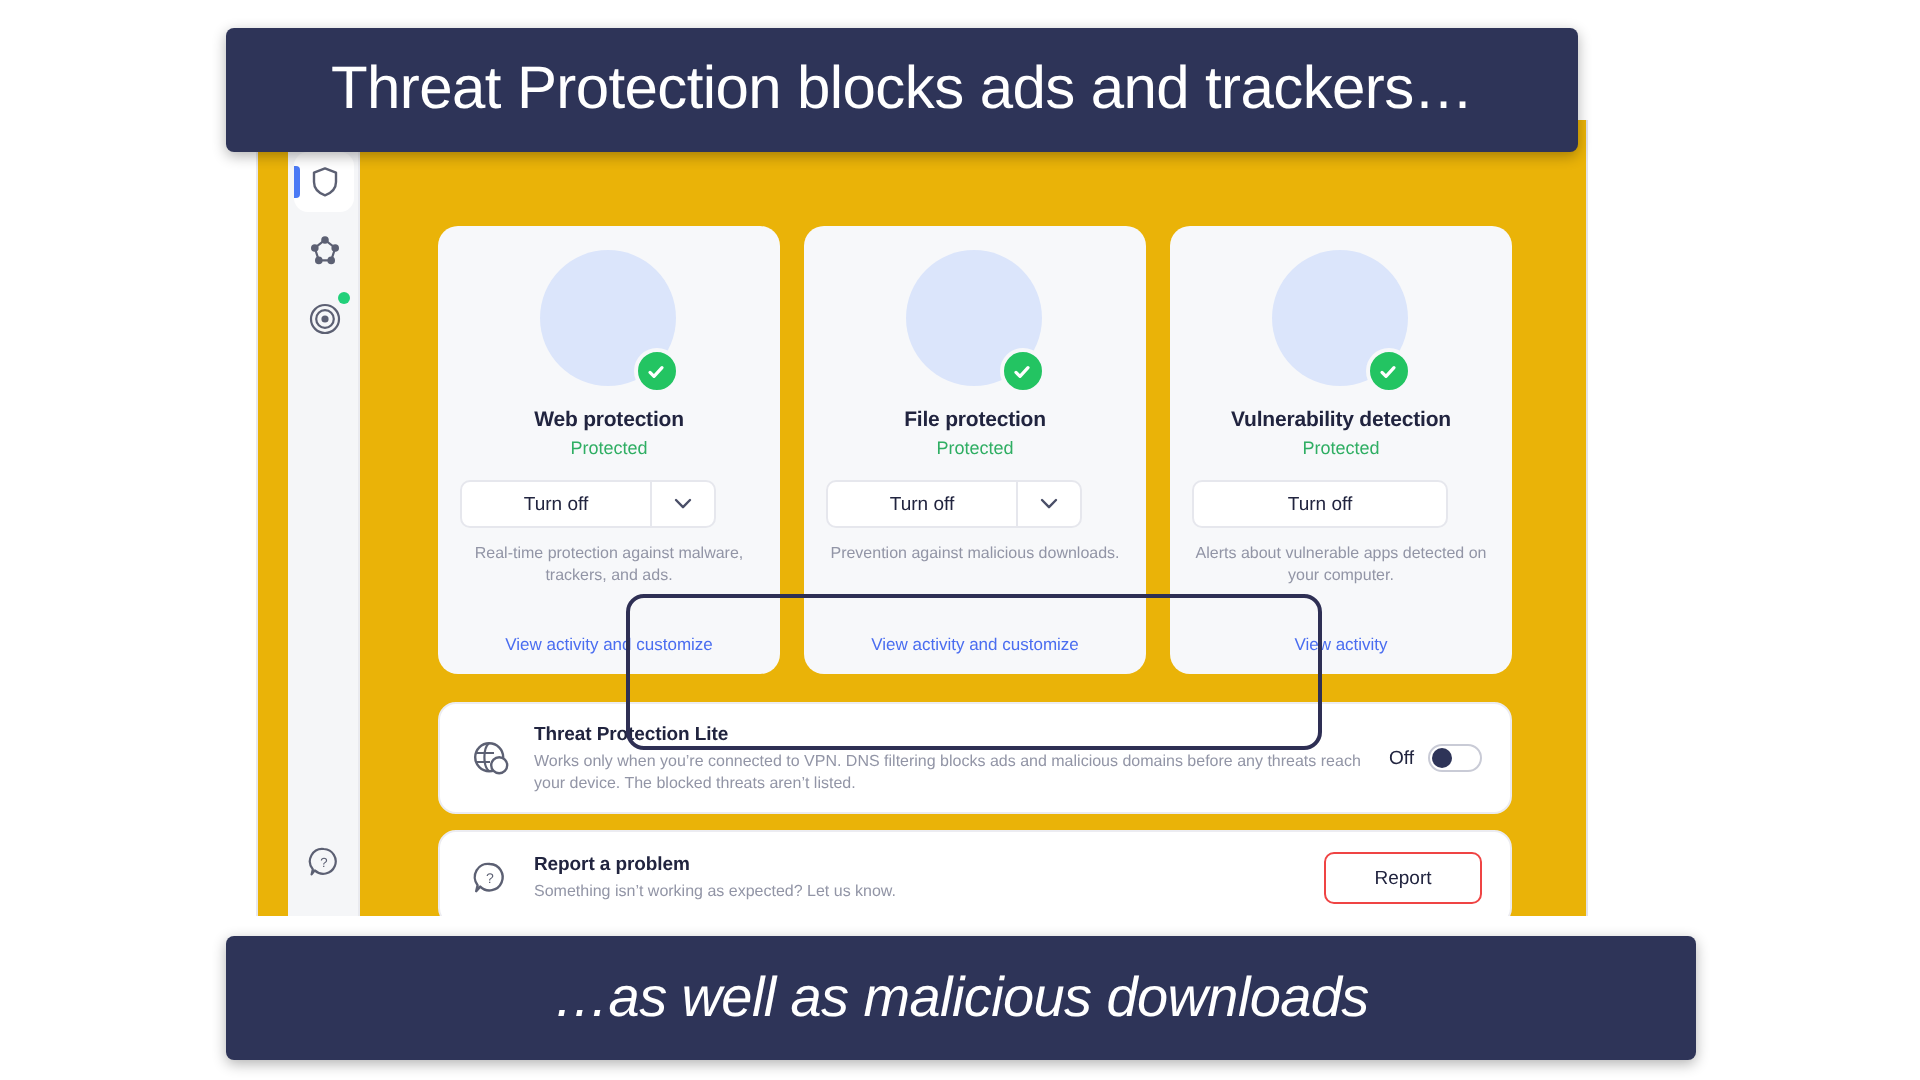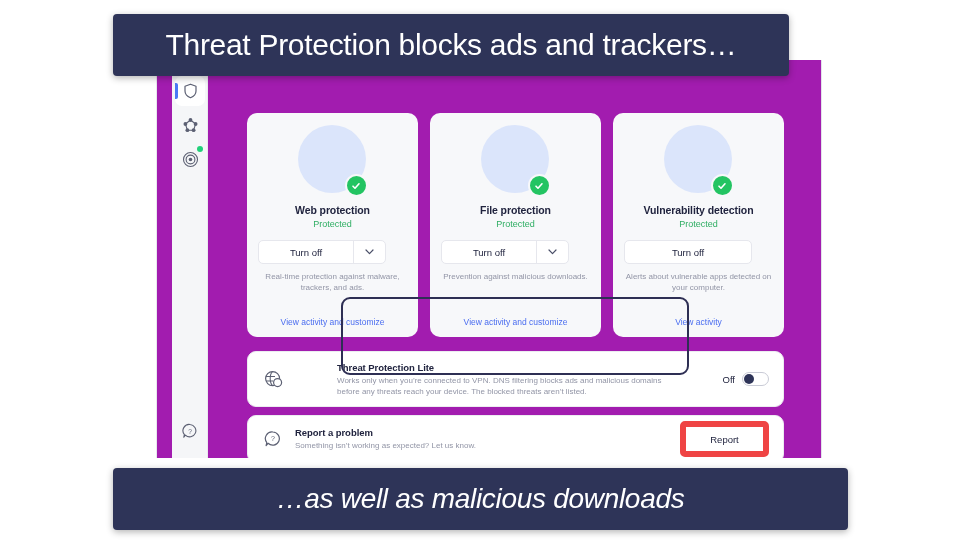--- a/index.html
+++ b/index.html
@@ -7,23 +7,23 @@
     width: 960px; height: 540px;
     background: #ffffff;
     font-family: "Liberation Sans", sans-serif;
     overflow: hidden;
   }
   #root { position: relative; width: 960px; height: 540px; background:#ffffff; }
 
   
   .app-window {
     position: absolute;
-    left: 156px; top: 60px;
+    left: 128px; top: 60px;
     width: 666px; height: 398px;
-    background: #a21caf;
+    background: #eab308;
     border-left: 1px solid #e7e8ee;
     border-right: 1px solid #e2e3ea;
     box-sizing: border-box;
     overflow: hidden;
   }
 
   
   .sidebar {
     position: absolute;
     left: 15px; top: 0;
@@ -154,21 +154,21 @@
     position: absolute;
     left: 38px;
     width: 537px;
     background: #ffffff;
     border: 1px solid #ececf1;
     border-radius: 9px;
     box-sizing: border-box;
     display: flex; align-items: center;
     padding: 0 14px;
   }
-  .row-lite { top: 291px; height: 56px; gap: 42px; }
+  .row-lite { top: 291px; height: 56px; }
   .row-report { top: 355px; height: 48px; }
   .row-icon {
     width: 22px; height: 22px;
     flex: 0 0 22px;
     display: flex; align-items: center; justify-content: center;
     margin-right: 11px;
   }
   .row-text { flex: 1; min-width: 0; }
   .row-title {
     font-size: 9.5px; font-weight: bold; color: #21243f;
@@ -187,21 +187,21 @@
   }
   .toggle .knob {
     position: absolute;
     left: 1px; top: 1px;
     width: 10px; height: 10px;
     border-radius: 50%;
     background: #2e3458;
   }
   .report-btn {
     width: 77px; height: 24px;
-    border: 6px solid #ef4444;
+    border: 1px solid #ef4444;
     border-radius: 5px;
     background: #ffffff;
     display: flex; align-items: center; justify-content: center;
     font-size: 9.5px; color: #21243f;
   }
 
   
   .caption {
     position: absolute;
     background: #2e3458;

